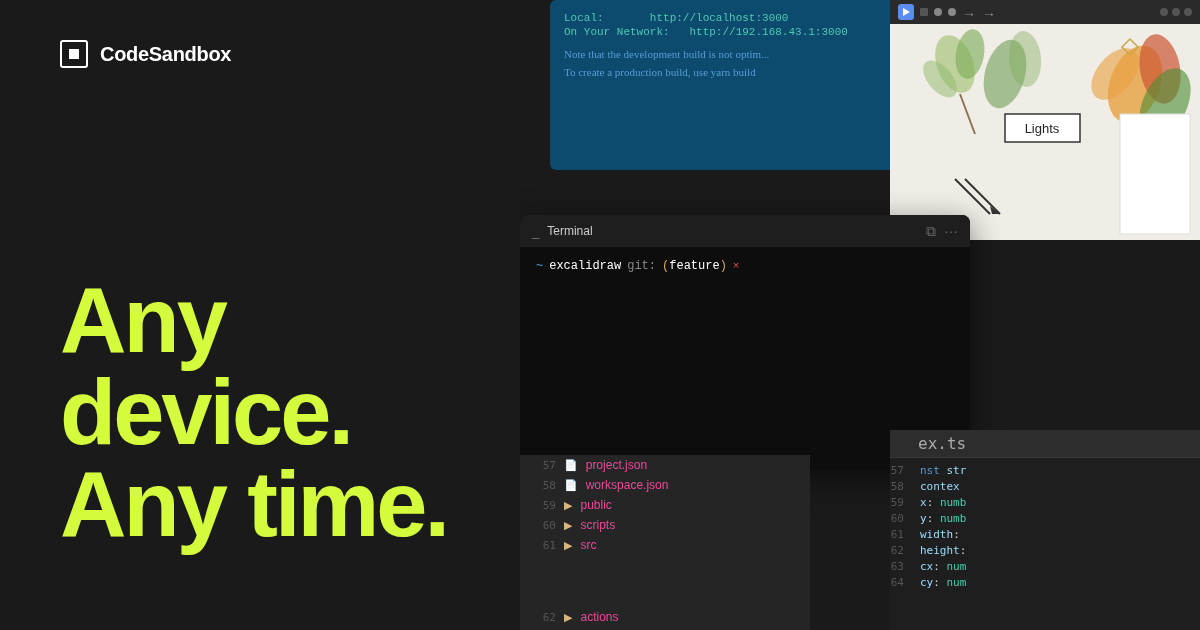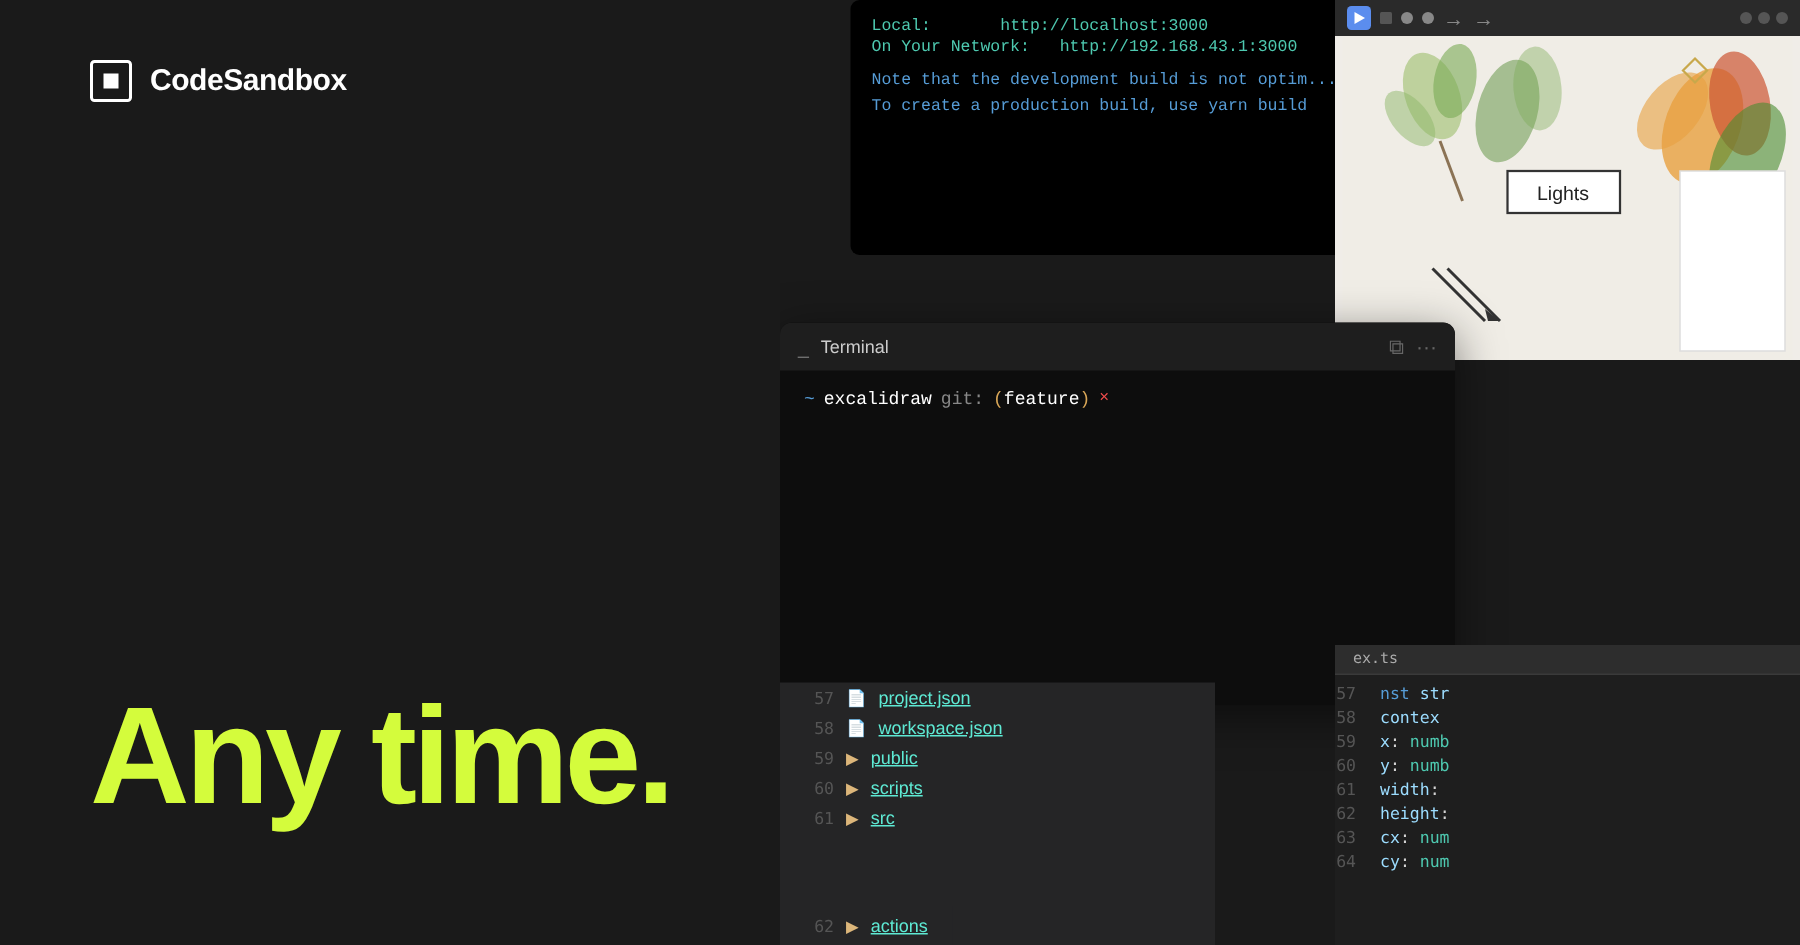--- a/index.html
+++ b/index.html
@@ -78,24 +78,24 @@
       top: 0;
       width: 680px;
       height: 630px;
       overflow: hidden;
     }
 
     
     .screenshot-top {
       position: absolute;
       top: 0;
-      left: 47px;
+      left: 30px;
       width: 430px;
       height: 170px;
-      background: #000000;
+      background: #0c4a6e;
       border-radius: 6px;
       overflow: hidden;
       font-family: 'Courier New', monospace;
       font-size: 11px;
       padding: 12px 14px;
     }
 
     .screenshot-top .server-line {
       color: #cccccc;
       margin-bottom: 2px;
@@ -106,20 +106,21 @@
     }
 
     .screenshot-top .warn-line {
       color: #9e9e9e;
       margin-top: 8px;
       line-height: 1.5;
     }
 
     .screenshot-top .warn-line span {
       color: #569cd6;
+      font-family: Liberation Serif, serif;
     }
 
     
     .screenshot-design {
       position: absolute;
       top: 0;
       right: 0;
       width: 310px;
       height: 240px;
       background: #f5f5f0;
@@ -289,40 +290,39 @@
 
     .file-icon-doc {
       color: #8a8a8a;
     }
 
     .file-icon-folder {
       color: #dcb67a;
     }
 
     .file-name {
-      color: #5eead4;
+      color: #ec4899;
       font-size: 12px;
-      text-decoration: underline;
     }
 
     
     .code-panel {
       position: absolute;
       bottom: 0;
       right: 0;
       width: 310px;
       height: 200px;
       background: #1e1e1e;
       overflow: hidden;
     }
 
     .code-filename {
       background: #2d2d2d;
-      padding: 4px 12px;
-      font-size: 10px;
+      padding: 4px 28px;
+      font-size: 16px;
       color: #aaa;
       font-family: monospace;
       border-bottom: 1px solid #3a3a3a;
     }
 
     .code-line {
       display: flex;
       font-family: monospace;
       font-size: 11px;
       padding: 1.5px 0;
@@ -363,20 +363,21 @@
 
 <div class="left-panel">
   <div class="logo-area">
     <div class="logo-icon">
       <div class="logo-inner"></div>
     </div>
     <span class="logo-text">CodeSandbox</span>
   </div>
 
   <div class="headline">
+    <span class="headline-text">Any device.</span>
     <span class="headline-text">Any time.</span>
   </div>
 </div>
 
 <div class="right-panel">
 
   <div class="screenshot-top">
     <div class="server-line">
       <span>Local:</span>
       &nbsp;&nbsp;&nbsp;&nbsp;&nbsp;

